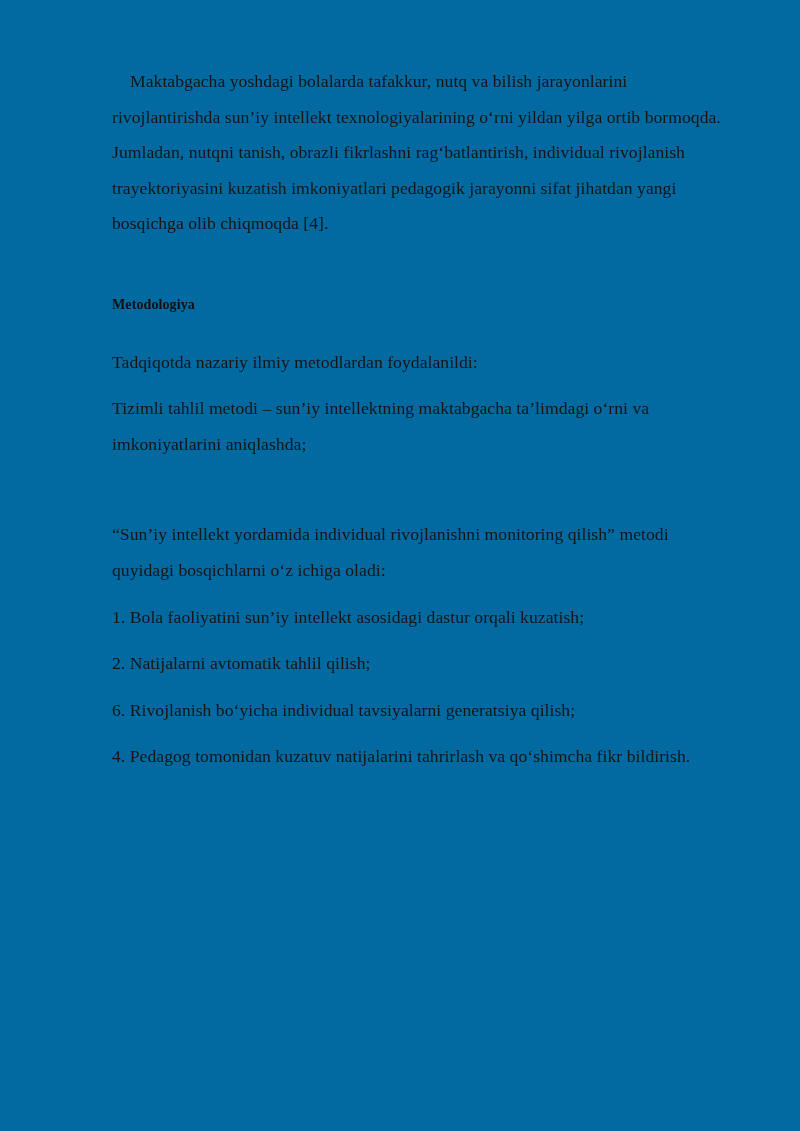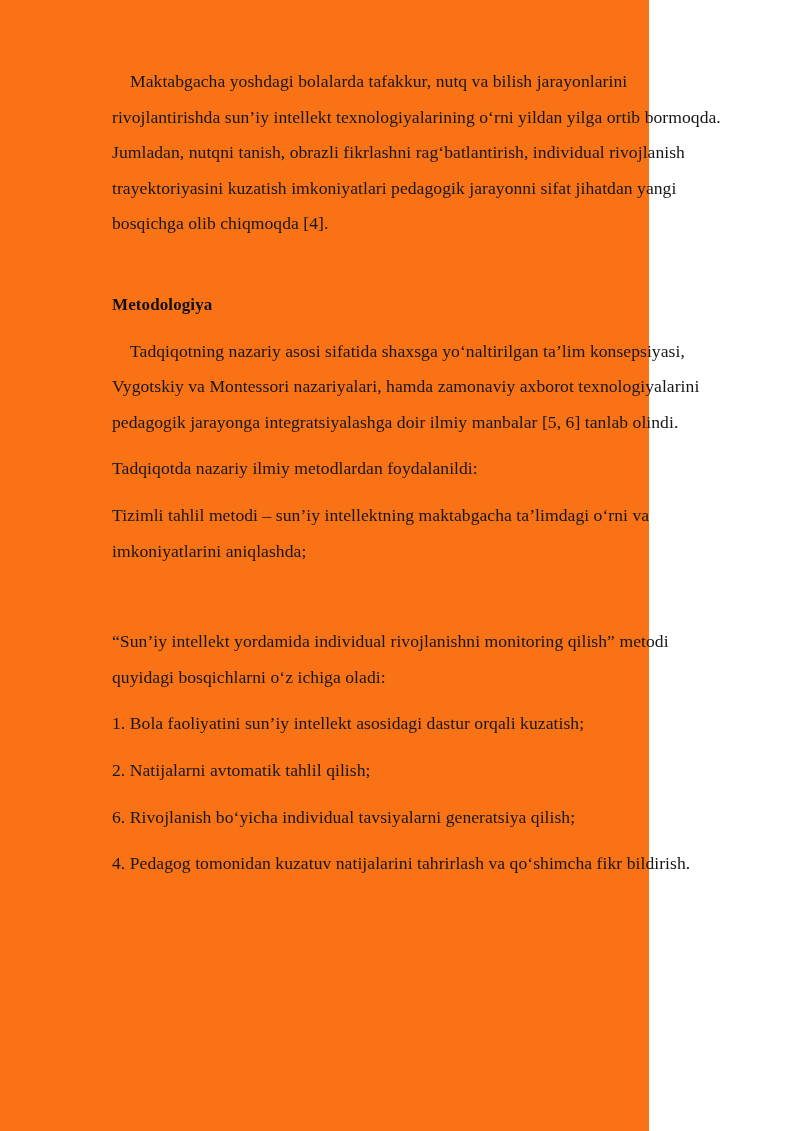--- a/index.html
+++ b/index.html
@@ -12,23 +12,23 @@
     height: 1131px;
     position: relative;
     font-family: "Liberation Serif", "DejaVu Serif", serif;
     color: #1a1a1a;
     overflow: hidden;
   }
   .page {
     position: absolute;
     left: 0;
     top: 0;
-    width: 649px;
+    width: 800px;
     height: 1131px;
-    background: #f97316;
+    background: #0369a1;
   }
   .content {
     position: absolute;
     left: 112px;
     top: 64px;
     width: 616px;
   }
   .para {
     font-size: 17.6px;
     line-height: 35.6px;
@@ -36,21 +36,21 @@
     margin: 0 0 0 0;
     color: #161616;
     letter-spacing: 0.05px;
   }
   .para.indent {
     text-indent: 18px;
   }
   .gap-sm { height: 11px; }
   .gap-lg { height: 45px; }
   .heading {
-    font-size: 17px;
+    font-size: 14px;
     line-height: 35.6px;
     font-weight: bold;
     margin: 0;
     color: #111111;
     letter-spacing: 0.1px;
   }
 </style>
 </head>
 <body>
 
@@ -58,21 +58,20 @@
   <div class="content">
 
     <p class="para indent">Maktabgacha yoshdagi bolalarda tafakkur, nutq va bilish jarayonlarini rivojlantirishda sun’iy intellekt texnologiyalarining oʻrni yildan yilga ortib bormoqda. Jumladan, nutqni tanish, obrazli fikrlashni ragʻbatlantirish, individual rivojlanish trayektoriyasini kuzatish imkoniyatlari pedagogik jarayonni sifat jihatdan yangi bosqichga olib chiqmoqda [4].</p>
 
     <div class="gap-lg"></div>
 
     <p class="heading">Metodologiya</p>
 
     <div class="gap-sm"></div>
 
-    <p class="para indent">Tadqiqotning nazariy asosi sifatida shaxsga yoʻnaltirilgan ta’lim konsepsiyasi, Vygotskiy va Montessori nazariyalari, hamda zamonaviy axborot texnologiyalarini pedagogik jarayonga integratsiyalashga doir ilmiy manbalar [5, 6] tanlab olindi.</p>
 
     <div class="gap-sm"></div>
 
     <p class="para">Tadqiqotda nazariy ilmiy metodlardan foydalanildi:</p>
 
     <div class="gap-sm"></div>
     <p class="para">Tizimli tahlil metodi – sun’iy intellektning maktabgacha ta’limdagi oʻrni va imkoniyatlarini aniqlashda;</p>
 
     <div class="gap-sm"></div>
 

